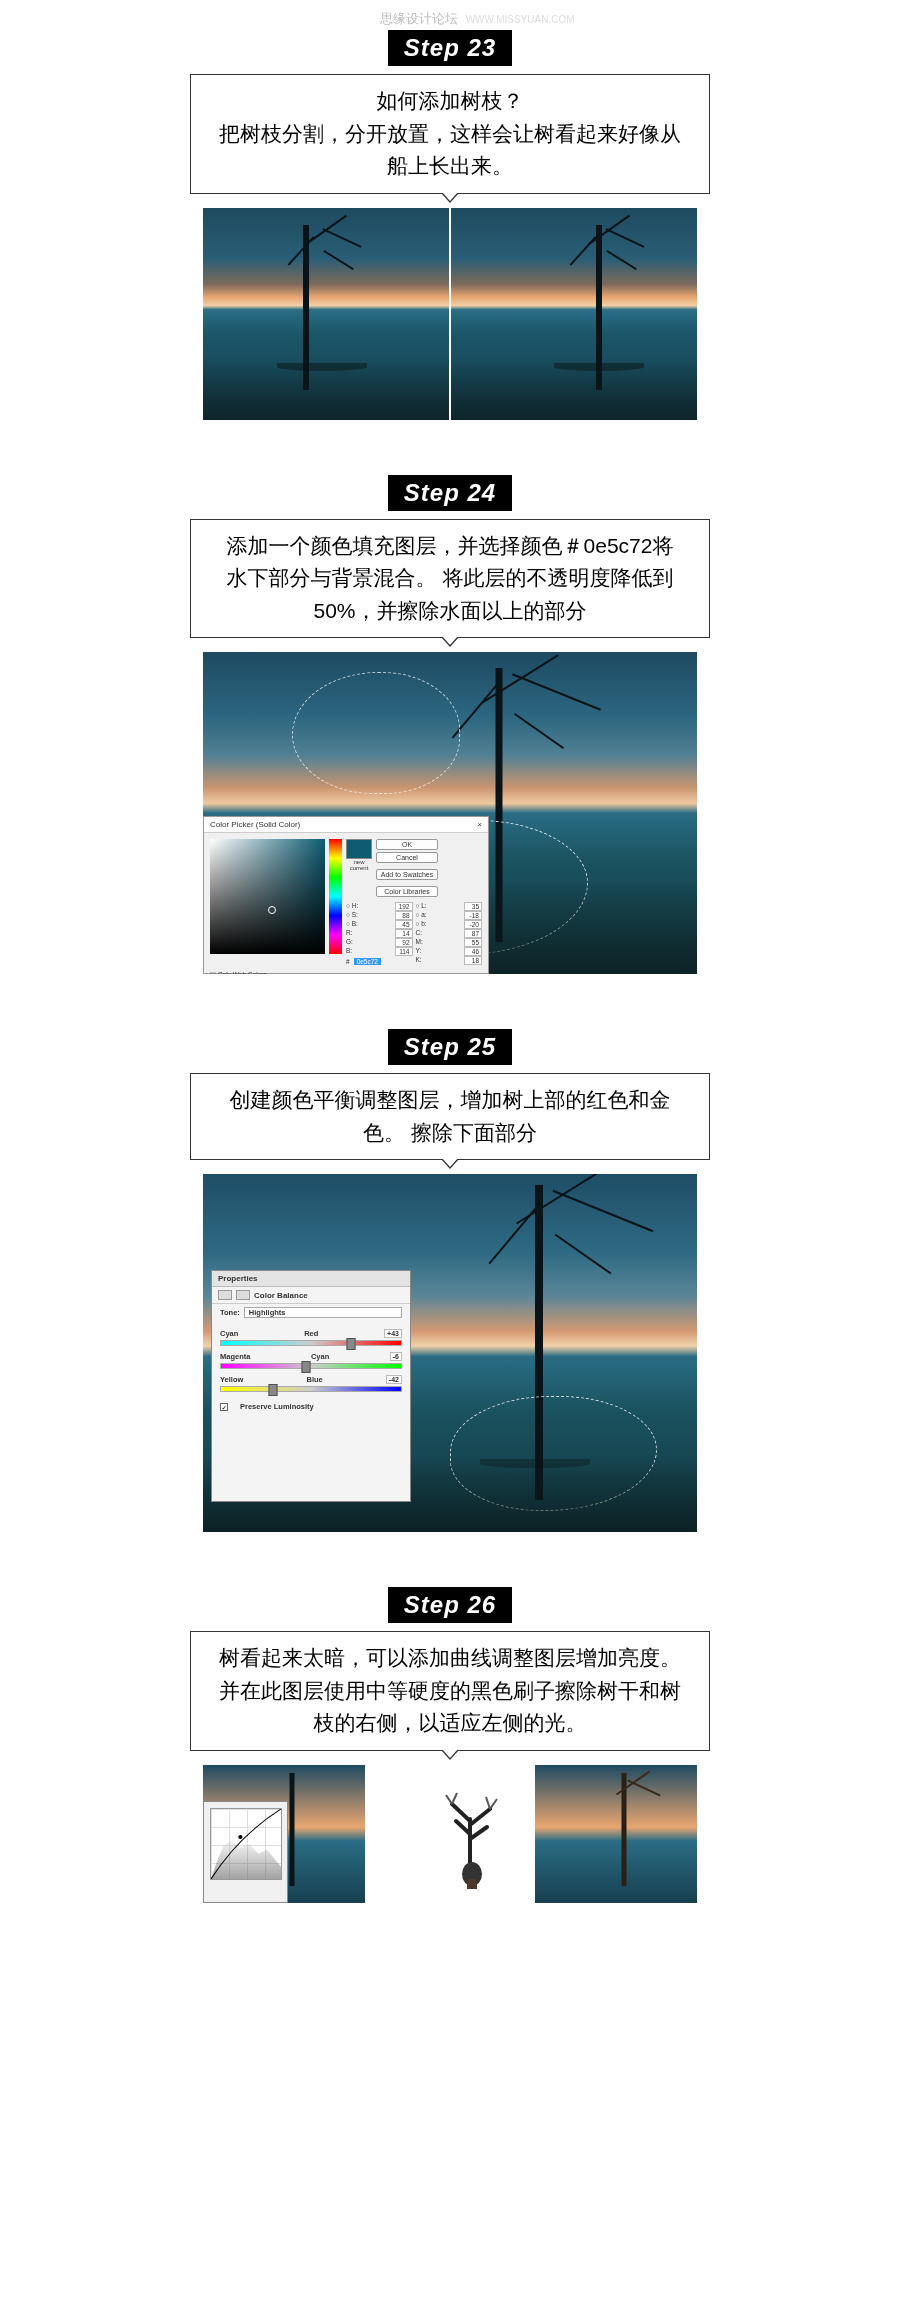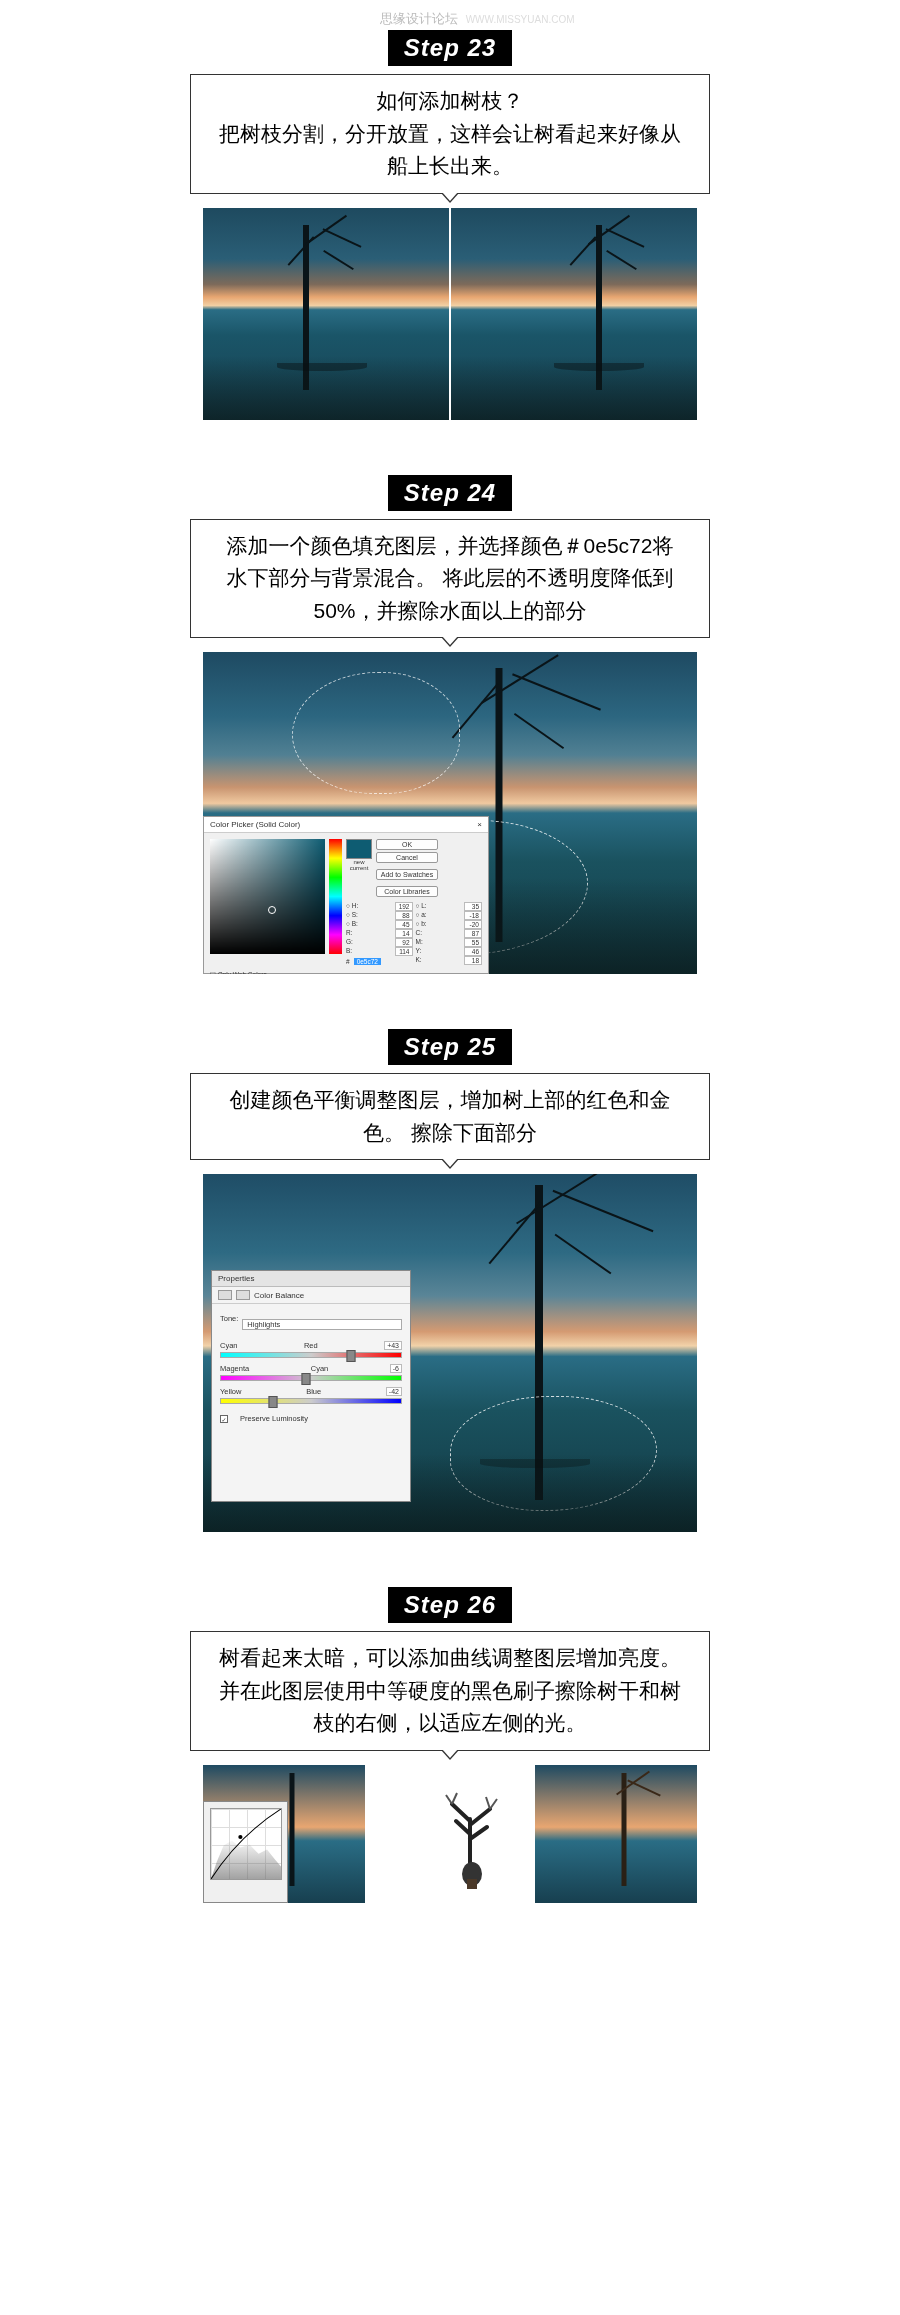--- a/index.html
+++ b/index.html
@@ -187,20 +187,21 @@
     .s25-img .grass { height: 22%; }
     .s25-img .boat { bottom: 18%; left: 56%; width: 110px; height: 9px; background: rgba(8,16,18,0.35); }
     .props-panel {
       position: absolute;
       top: 96px; left: 8px;
       width: 200px; height: 232px;
       background: #f4f4f4;
       border: 1px solid #888;
       font-size: 8px;
       color: #333;
+      font-weight: bold;
     }
     .pp-title { background: #e4e4e4; padding: 3px 6px; font-size: 8px; border-bottom: 1px solid #bbb; }
     .pp-sub { padding: 3px 6px; border-bottom: 1px solid #ccc; display: flex; gap: 4px; align-items: center; }
     .pp-icon { width: 14px; height: 10px; background: #ddd; border: 1px solid #999; }
     .pp-row { padding: 2px 8px; }
     .pp-label { display: flex; justify-content: space-between; margin-top: 6px; font-size: 7.5px; }
     .pp-slider {
       width: 100%; height: 6px;
       background: linear-gradient(to right, var(--c1), #ccc, var(--c2));
       border: 1px solid #aaa;
@@ -209,21 +210,21 @@
     }
     .pp-slider::after {
       content:""; position:absolute; top:-3px; left: var(--p,50%);
       width: 7px; height: 10px; background: #888; border: 1px solid #555;
       transform: translateX(-50%);
     }
     .pp-val { background:#fff; border:1px solid #bbb; padding: 0 2px; font-size: 7px; }
     .pp-check { padding: 8px; font-size: 7.5px; display:flex; gap:12px; align-items:flex-end; }
     .pp-check .box { width:8px; height:8px; border:1px solid #666; background:#fff; display:flex; align-items:center; justify-content:center; font-size:6px; }
     .pp-tone { padding:3px 8px; font-size:7.5px; display:flex; align-items:center; gap:4px;}
-    .pp-tone-sel { border:1px solid #aaa; background:#fff; padding:0 4px; flex:1;margin-top:12px;}
+    .pp-tone-sel { border:1px solid #aaa; background:#fff; padding:0 4px; flex:1;}
 
     
     .img-row-26 { display:flex; justify-content:center; gap:4px; margin-top:14px; }
     .s26-left {
       width: 162px; height: 138px;
       background: linear-gradient(to bottom, #1e4a62 0%, #e8a671 45%, #2a6d85 55%, #173f4f 100%);
       position: relative;
     }
     .s26-left .tree { left: 55%; top: 6%; height: 82%; width: 5px; }
     .curves-panel {

